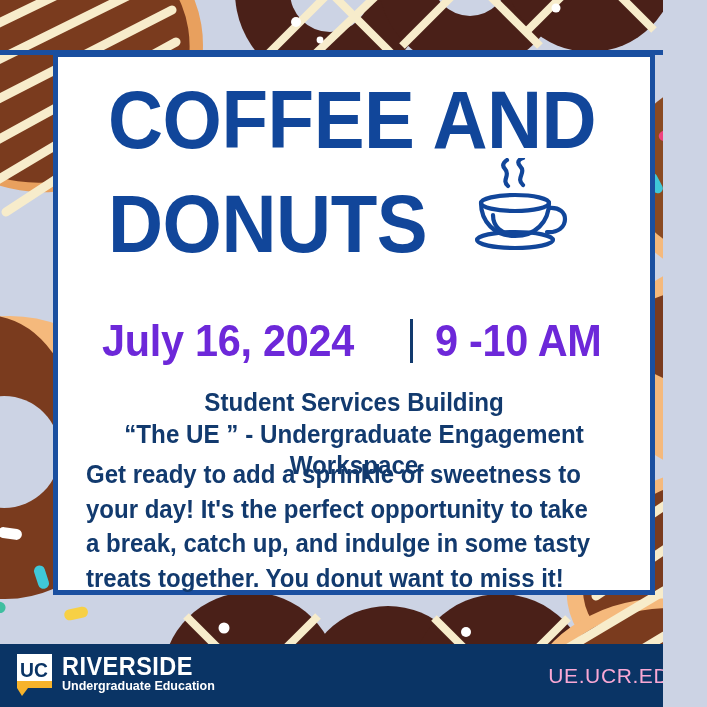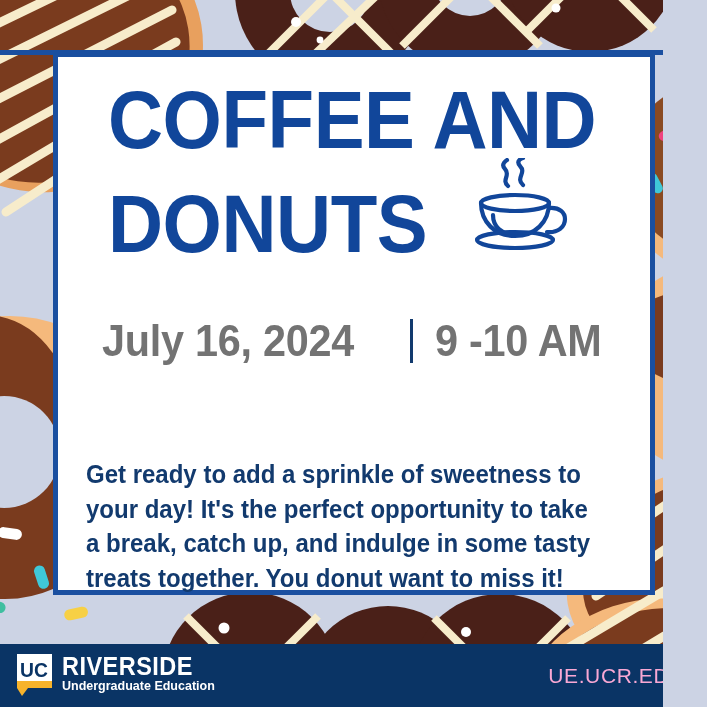--- a/index.html
+++ b/index.html
@@ -46,21 +46,21 @@
   }
   .title-row2{display:flex;align-items:flex-end;gap:14px;}
   .cup{flex:0 0 auto;margin-bottom:4px;}
 
   .datetime{
     position:absolute;left:44px;top:258px;right:20px;
     display:flex;align-items:center;
     font-family:"Liberation Sans Narrow","Liberation Sans",sans-serif;
     font-weight:700;
     font-size:45px;
-    color:#737373;
+    color:#6d28d9;
     letter-spacing:-0.3px;
   }
   .datetime .date{transform:scaleX(0.92);transform-origin:left center;white-space:nowrap;}
   .datetime .divider{
     width:3px;height:44px;background:#123a6e;margin:0 22px 0 34px;flex:0 0 auto;
   }
   .datetime .time{transform:scaleX(0.92);transform-origin:left center;white-space:nowrap;}
 
   .venue{
     position:absolute;left:0;right:0;top:330px;text-align:center;
@@ -273,20 +273,24 @@
         </span>
       </div>
     </div>
 
     <div class="datetime">
       <span class="date">July 16, 2024</span>
       <span class="divider"></span>
       <span class="time">9 -10 AM</span>
     </div>
 
+    <div class="venue">
+      <div><span class="v1">Student Services Building</span></div>
+      <div><span class="v2">“The UE ” - Undergraduate Engagement Workspace</span></div>
+    </div>
 
     <div class="body-copy">Get ready to add a sprinkle of sweetness to your day! It's the perfect opportunity to take a break, catch up, and indulge in some tasty treats together. You donut want to miss it!</div>
   </div>
 
   <div class="footer">
     <div class="logo">
       <span class="uc-mark">
         <svg width="37" height="44" viewBox="0 0 37 44" xmlns="http://www.w3.org/2000/svg">
           <path d="M1 1 h35 v27 h-35 z" fill="#ffffff"></path>
           <path d="M1 28 h35 v7 h-35 z" fill="#f7b32b"></path>

